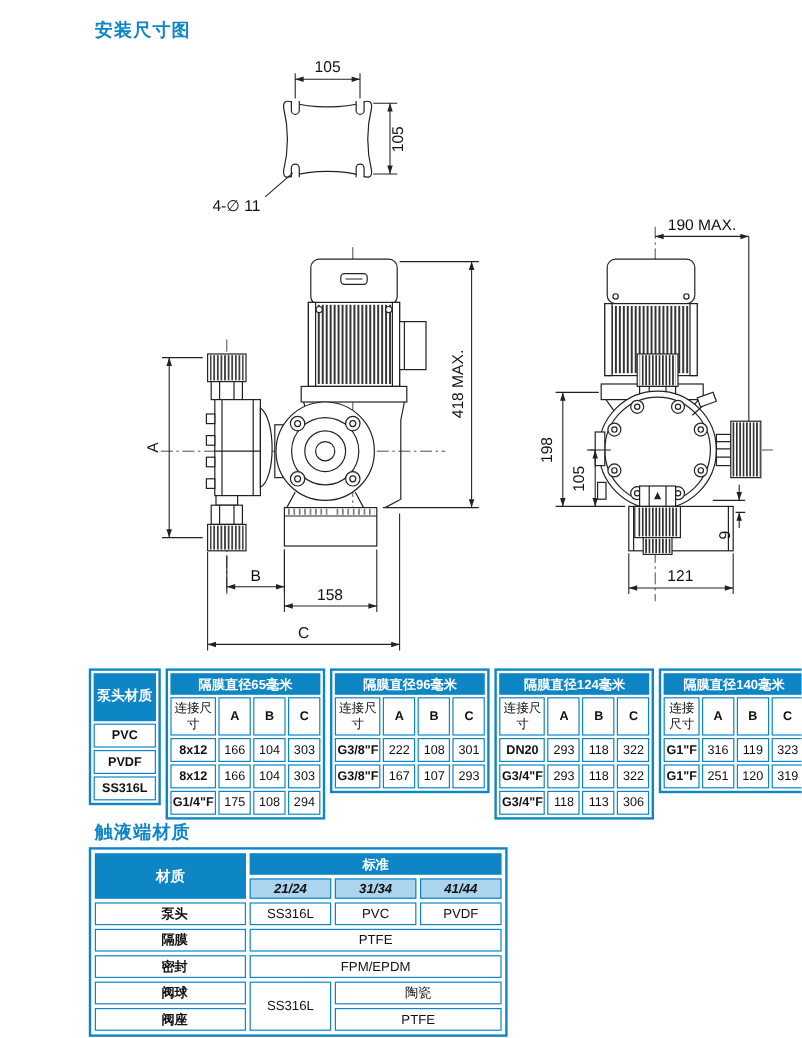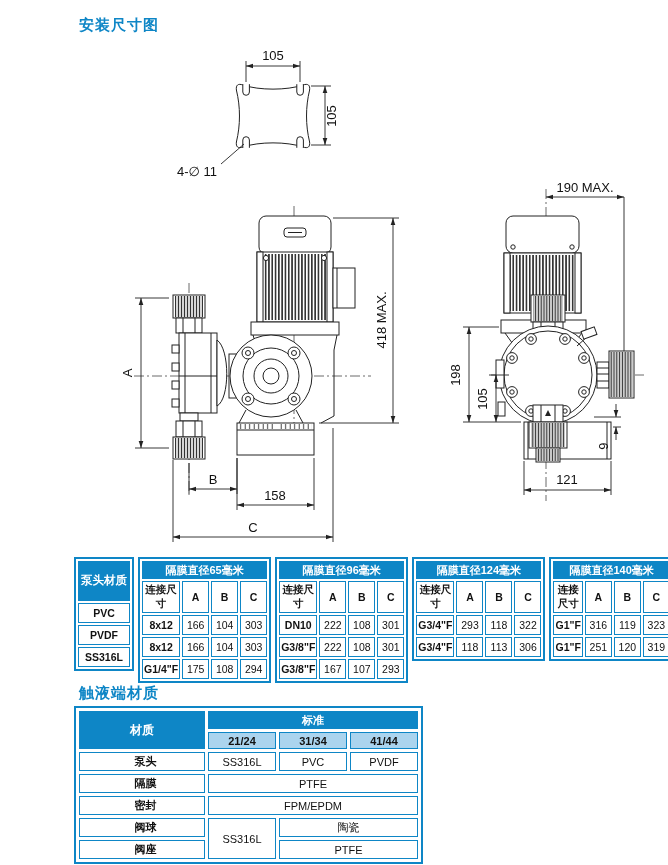--- a/index.html
+++ b/index.html
@@ -19,29 +19,29 @@
   .dt  { font:13px "Liberation Sans", sans-serif; fill:#111; }
 
   
   .dim-tables { position:absolute; left:33px; top:557px; display:flex; gap:4px; align-items:flex-start; }
   table.tg { border-collapse:separate; border-spacing:2px; border:2px solid #0e86c6; background:#fff; }
   table.tg th, table.tg td { box-sizing:border-box; }
   .hdr { background:#0e86c6; color:#fff; font-size:11px; font-weight:bold; height:18px; padding:0 2px; text-align:center; }
   .corner { height:40px; width:52px; line-height:1.15; font-size:11.5px; }
   table.tg td { border:1px solid #0e86c6; text-align:center; font-size:10.5px; height:20px; width:27px; color:#111; }
   td.ch { font-weight:bold; }
-  td.c0 { width:42px; font-size:9px; font-weight:bold; }
+  td.c0 { width:42px; font-size:9px; font-weight:normal; }
   td.cc { width:42px; font-size:9.5px; font-weight:bold; }
   td.mat { width:52px; font-weight:bold; font-size:11px; }
 
   
   table.mt { position:absolute; left:33px; top:706px; border-spacing:3px; }
   .mcorner { width:126px; font-size:12px; }
   table.mt td { height:17px; font-size:11px; width:68px; }
-  td.sub { background:#abd4ee; font-weight:bold; height:18px; color:#123; }
+  td.sub { background:#abd4ee; font-weight:bold; height:18px; color:#123;font-style:italic; }
   td.lbl { text-align:left; padding-left:8px; width:104px; font-weight:bold; }
 </style>
 </head>
 <body>
 
 <div class="page">
 
   <h1 class="sec-title" id="title-install">安装尺寸图</h1>
 
   <svg style="left:118px; top:45px;" width="215" height="140" viewBox="0 0 215 140">
@@ -347,26 +347,20 @@
           <tr>
             <th class="hdr" colspan="4">隔膜直径96毫米</th>
           </tr>
       <tr>
         <td class="ch c0">连接尺寸</td>
         <td class="ch">A</td>
         <td class="ch">B</td>
         <td class="ch">C</td>
       </tr>
       <tr>
-        <td class="cc">DN10</td>
-        <td>222</td>
-        <td>108</td>
-        <td>301</td>
-      </tr>
-      <tr>
         <td class="cc">G3/8"F</td>
         <td>222</td>
         <td>108</td>
         <td>301</td>
       </tr>
       <tr>
         <td class="cc">G3/8"F</td>
         <td>167</td>
         <td>107</td>
         <td>293</td>
@@ -377,20 +371,26 @@
     <table class="tg">
       <tbody>
           <tr>
             <th class="hdr" colspan="4">隔膜直径124毫米</th>
           </tr>
       <tr>
         <td class="ch c0">连接尺寸</td>
         <td class="ch">A</td>
         <td class="ch">B</td>
         <td class="ch">C</td>
+      </tr>
+      <tr>
+        <td class="cc">DN20</td>
+        <td>293</td>
+        <td>118</td>
+        <td>322</td>
       </tr>
       <tr>
         <td class="cc">G3/4"F</td>
         <td>293</td>
         <td>118</td>
         <td>322</td>
       </tr>
       <tr>
         <td class="cc">G3/4"F</td>
         <td>118</td>

